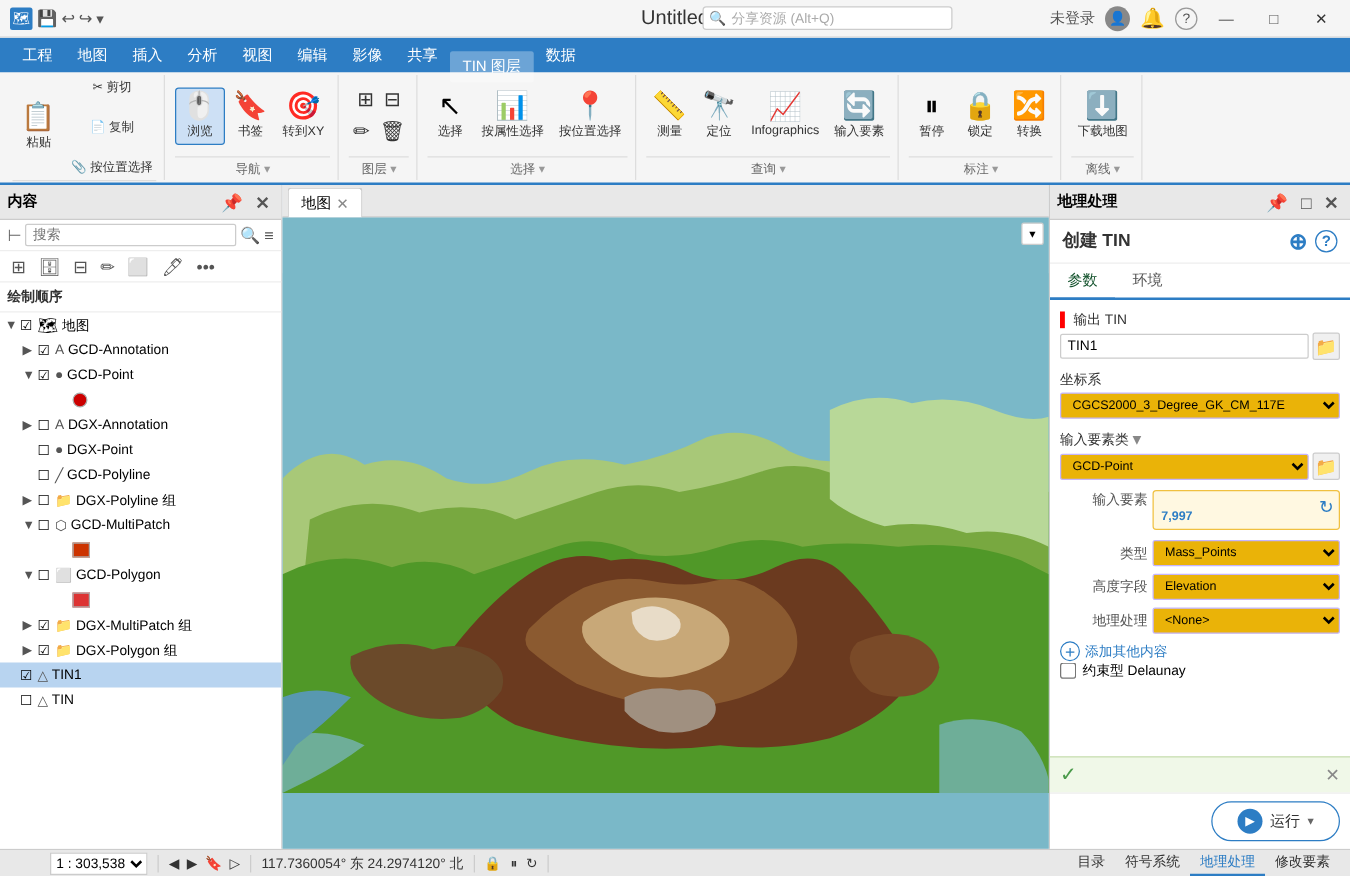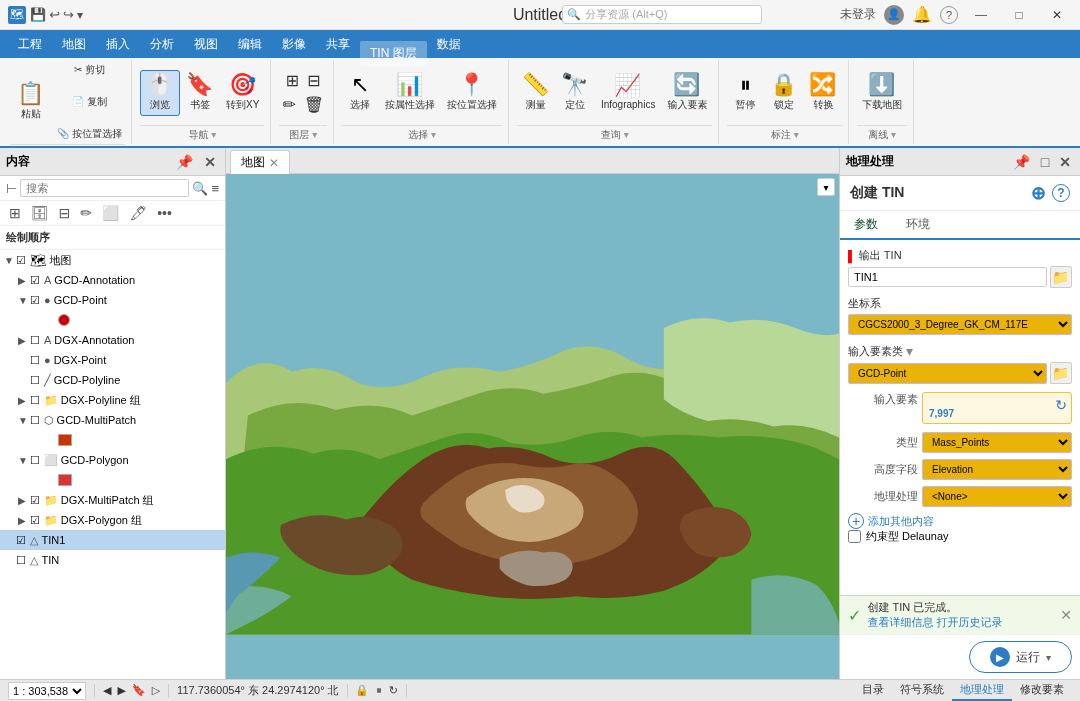--- a/index.html
+++ b/index.html
@@ -921,43 +921,36 @@
       </div>
 
       <div class="checkbox-row">
         <input type="checkbox" style="">
         <span>约束型 Delaunay</span>
       </div>
     </div>
 
     <div id="notification-bar">
       <span class="notif-icon">✓</span>
-      <div class="notif-text">
-        <span>创建 TIN 已完成。</span>
-        <br>
-        <span class="notif-links">查看详细信息</span>
-        <span>  </span>
-        <span class="notif-links">打开历史记录</span>
-      </div>
       <span class="notif-close">✕</span>
     </div>
 
     <div id="geo-run-area">
       <button class="run-btn">
         <div class="play-icon">▶</div>
         <span>运行</span>
         <span class="dropdown-arrow">▾</span>
       </button>
     </div>
   </div>
 </div>
 
 <div id="statusbar">
   <div class="status-item">
-    <select style="border:1px solid #ccc; font-size:11px; height:18px; background:white;">
+    <select style="border:1px solid #ccc; font-size:11px; height:18px; background:white;margin-left:32px;">
       <option>1 : 303,538</option>
     </select>
   </div>
   <div class="status-divider"></div>
   <div class="status-item">
     <span style="cursor:pointer;">◀</span>
     <span style="cursor:pointer; margin-left:3px;">▶</span>
     <span style="cursor:pointer; margin-left:3px;">🔖</span>
     <span style="cursor:pointer; margin-left:3px;">▷</span>
   </div>

